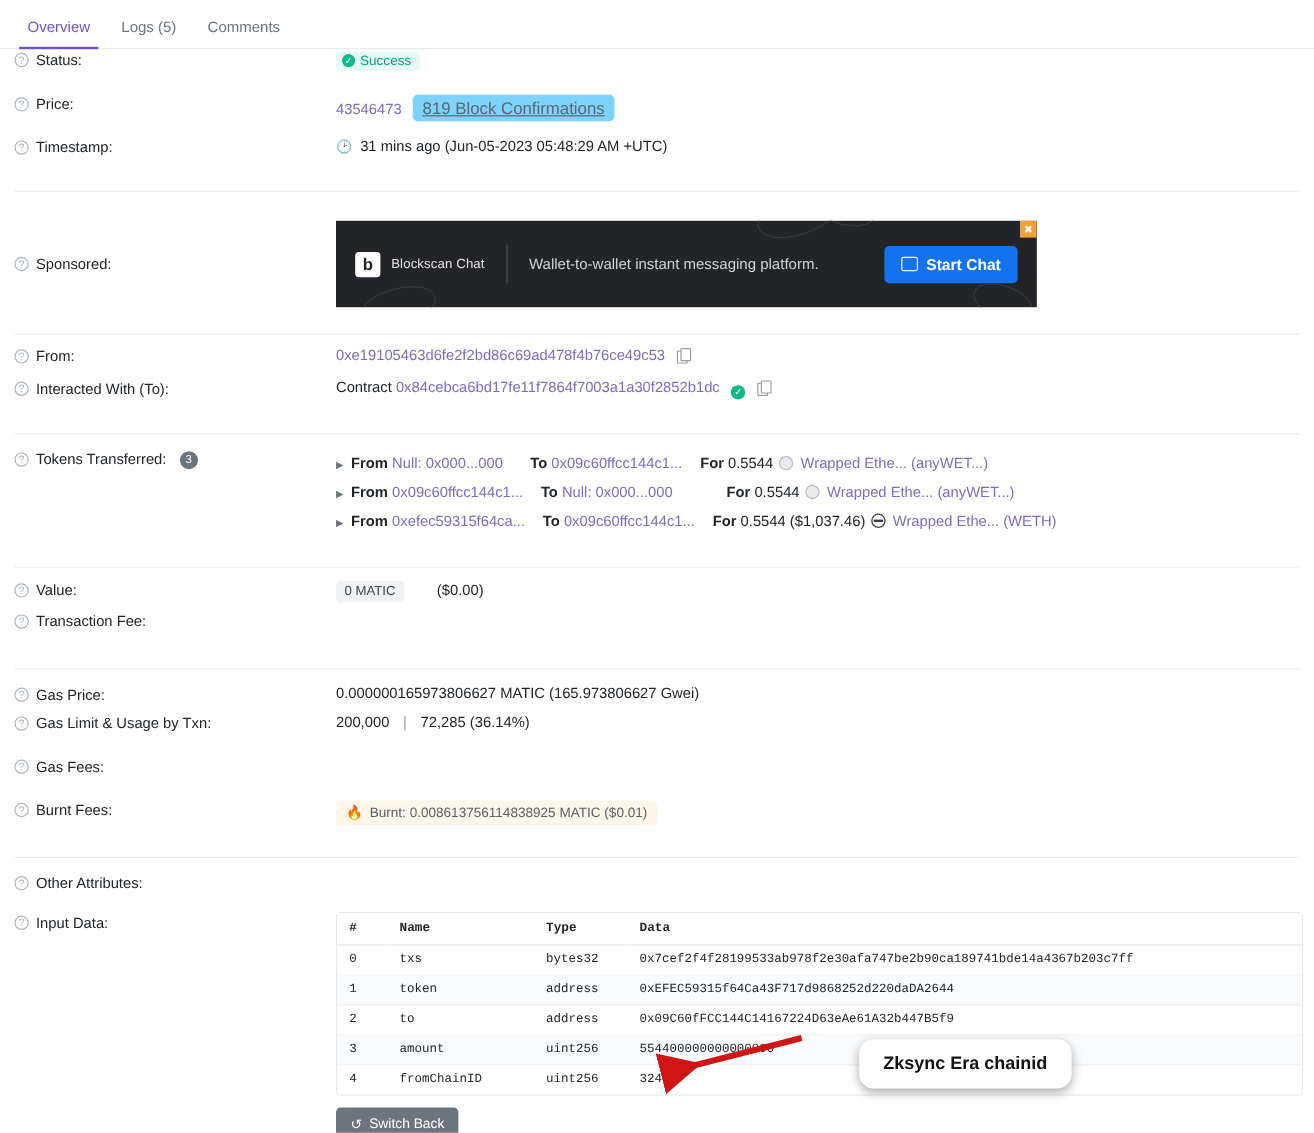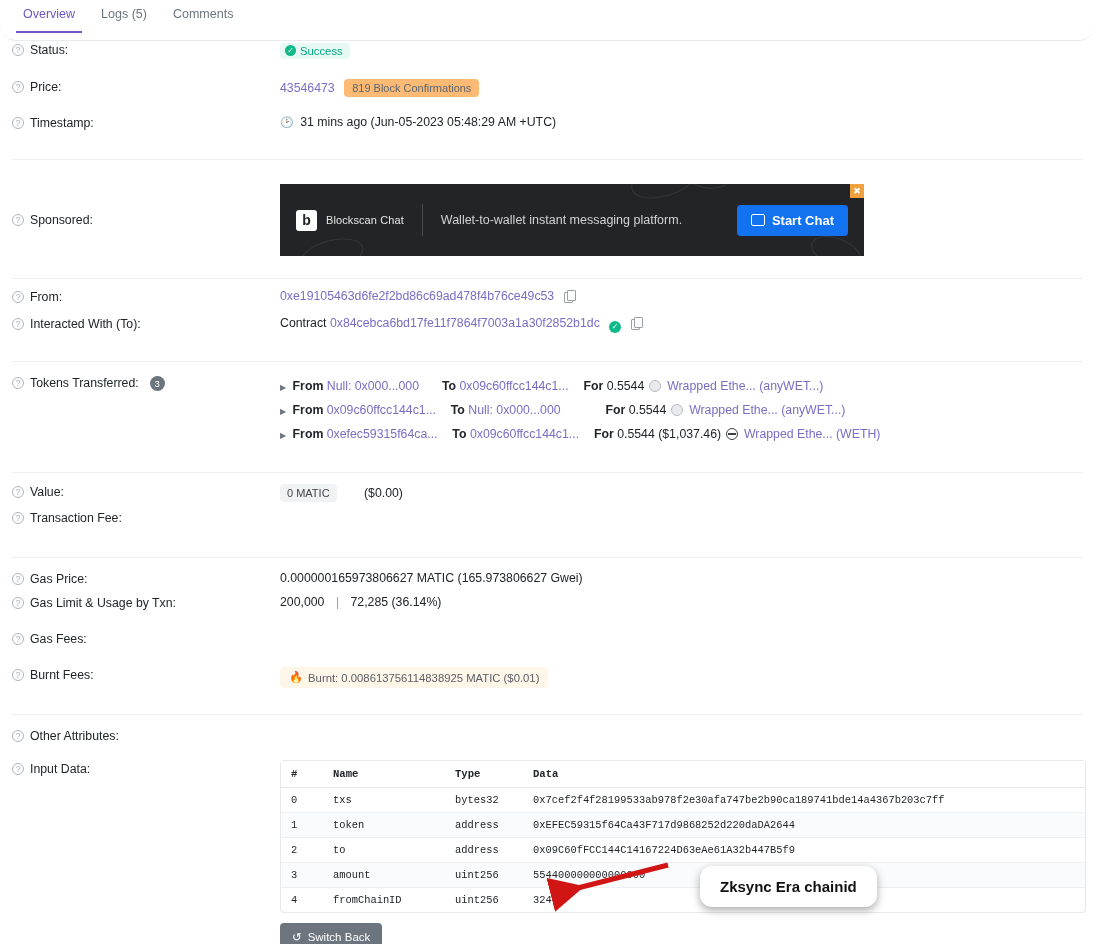--- a/index.html
+++ b/index.html
@@ -11,24 +11,23 @@
     color: #212529;
     overflow: hidden;
   }
   .page { position: relative; width: 1095px; height: 944px; background:#fff; }
 
   
   .tabbar {
     height: 41px;
     border-bottom: 1px solid #e9ecef;
     display: flex;
-    align-items: center;
+    align-items: flex-end;
     padding-left: 10px;
     background: #fff;
-    border-radius: 16px;
   }
   .tab {
     font-size: 12.5px;
     color: #6c757d;
     padding: 0 13px 11px 13px;
     cursor: pointer;
     position: relative;
     line-height: 1;
   }
   .tab.active { color: #7054c8; }
@@ -88,25 +87,26 @@
   }
   .tick {
     width: 11px; height: 11px; border-radius: 50%;
     background: #0fb98a; color: #fff;
     font-size: 8px; line-height: 11px; text-align: center;
     display: inline-block;
   }
   .link { color: #7c6cc4; text-decoration: none; cursor: pointer; }
   .pill-grey {
     display: inline-block;
-    background: #fdba74; color: #5d6570;
-    font-size: 11px;
+    background: #7dd3fc; color: #5d6570;
+    font-size: 14px;
     border-radius: 4px;
     padding: 3px 8px;
     margin-left: 6px;
+    text-decoration: underline;
   }
   .pill-plain {
     display:inline-block;
     background:#f1f2f4; color:#40464e;
     font-size:11px; border-radius:4px; padding:3px 7px;
   }
   .pill-attr {
     display:inline-block;
     background:#f4f5f6; color:#61686f;
     font-size:11px; border-radius:4px; padding:4px 9px;
@@ -220,21 +220,21 @@
 
   .btn-switch {
     display:inline-flex; align-items:center; gap:6px;
     background:#6c757d; color:#fff; border:none; border-radius:4px;
     font-size:11.5px; padding:7px 12px; cursor:pointer;
     font-family:"Liberation Sans", sans-serif;
   }
 
   
   .callout {
-    position:absolute; left:700px; top:866px;
+    position:absolute; left:716px; top:866px;
     background:#fff; border-radius:12px;
     box-shadow:0 3px 9px rgba(0,0,0,.35);
     padding:12px 20px; font-size:15px; font-weight:bold; color:#111;
     white-space:nowrap;
   }
   .arrow-svg { position:absolute; left:540px; top:855px; pointer-events:none; }
 </style>
 </head>
 <body>
 

